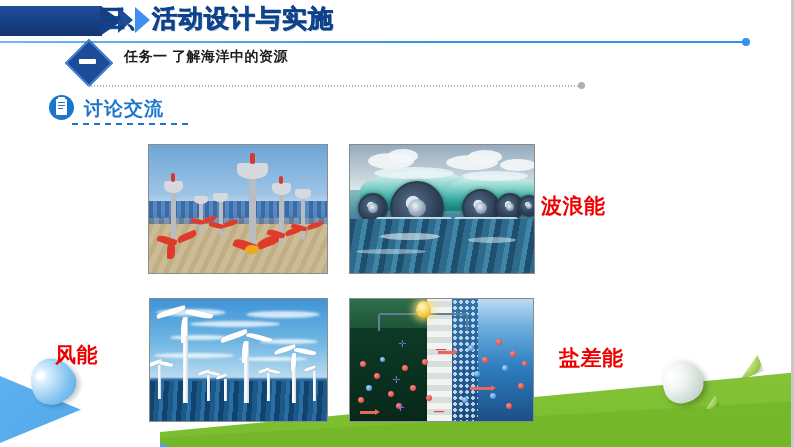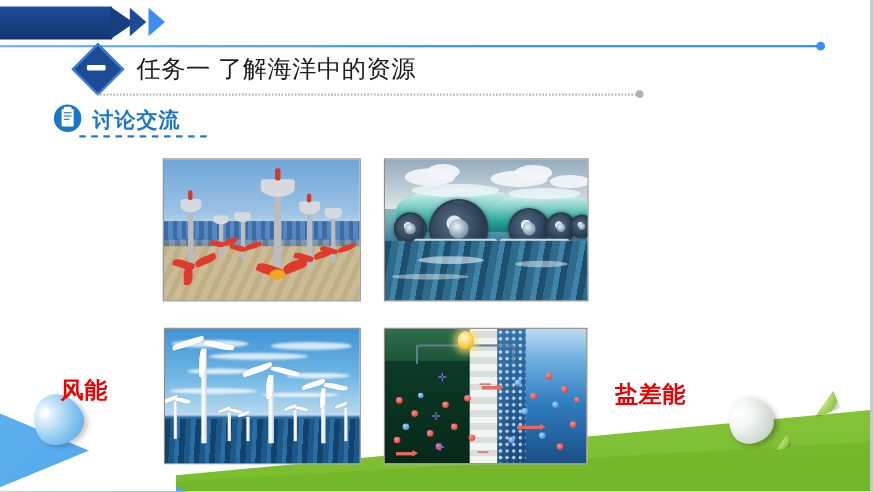--- a/index.html
+++ b/index.html
@@ -52,21 +52,21 @@
   .diamond{
     position:absolute;left:72px;top:46px;width:30px;height:30px;
     background:#1d4b96;border:2px solid #3d7fd6;
     transform:rotate(45deg);
   }
   .diamond-bar{
     position:absolute;left:79px;top:59px;width:17px;height:5px;background:#ffffff;border-radius:1px;
   }
   .task-text{
     position:absolute;left:124px;top:48px;
-    font-size:22px;font-weight:normal;color:#1a1a1a;
+    font-size:14px;font-weight:bold;color:#1a1a1a;
     letter-spacing:.5px;white-space:nowrap;
     text-shadow:1px 1px 0 rgba(255,255,255,.9);
   }
   .dotline{
     position:absolute;left:88px;top:85px;width:492px;height:2px;
     background-image:linear-gradient(90deg,#b5b5b5 50%,transparent 50%);
     background-size:3px 2px;background-repeat:repeat-x;
   }
   .dotline-dot{position:absolute;left:578px;top:82px;width:7px;height:7px;border-radius:50%;background:#b0b0b0;}
 
@@ -235,20 +235,21 @@
     </div>
 
   <div class="banner-wrap">
     <div class="banner-body"></div>
     <div class="banner-tip"></div>
     <div class="chev chev1"></div>
     <div class="chev1b"></div>
     <div class="chev chev2"></div>
     <div class="chev2b"></div>
   </div>
+  <div class="title-main">三、活动设计与实施</div>
   <div class="hline"></div>
   <div class="hline-dot"></div>
 
   <div class="diamond"></div>
   <div class="diamond-bar"></div>
   <div class="task-text">任务一  了解海洋中的资源</div>
   <div class="dotline"></div>
   <div class="dotline-dot"></div>
 
   <div class="disc-icon">
@@ -336,20 +337,21 @@
         </div>
 
       <div class="raft" style="left:26px;top:72px;width:76px;"></div>
       <div class="raft" style="left:104px;top:72px;width:64px;"></div>
       <div class="seasurf"></div>
       <div class="foam" style="left:30px;top:88px;width:60px;height:7px;opacity:.6;"></div>
       <div class="foam" style="left:118px;top:92px;width:48px;height:6px;opacity:.5;"></div>
       <div class="foam" style="left:6px;top:104px;width:70px;height:5px;opacity:.45;"></div>
     </div>
   </div>
+  <div class="lbl lbl-tr">波浪能</div>
 
   <div class="pic pic-bl">
     <div class="wind">
       <div class="wisp" style="left:6px;top:10px;width:70px;height:7px;"></div>
       <div class="wisp" style="left:40px;top:22px;width:90px;height:6px;"></div>
       <div class="wisp" style="left:20px;top:36px;width:60px;height:5px;"></div>
       <div class="wisp" style="left:96px;top:12px;width:74px;height:7px;"></div>
       <div class="wisp" style="left:110px;top:40px;width:58px;height:5px;"></div>
       <div class="wisp" style="left:4px;top:54px;width:80px;height:5px;"></div>
       <div class="wisp" style="left:88px;top:58px;width:70px;height:4px;"></div>

